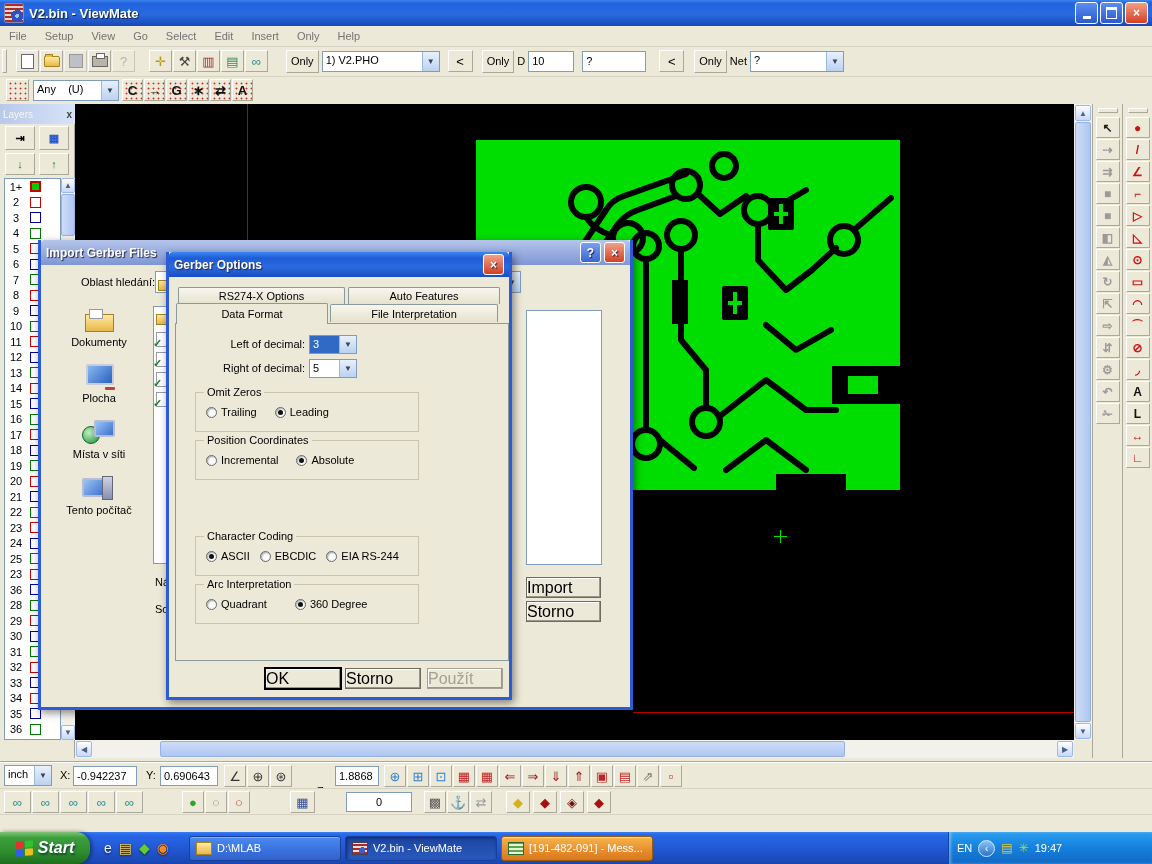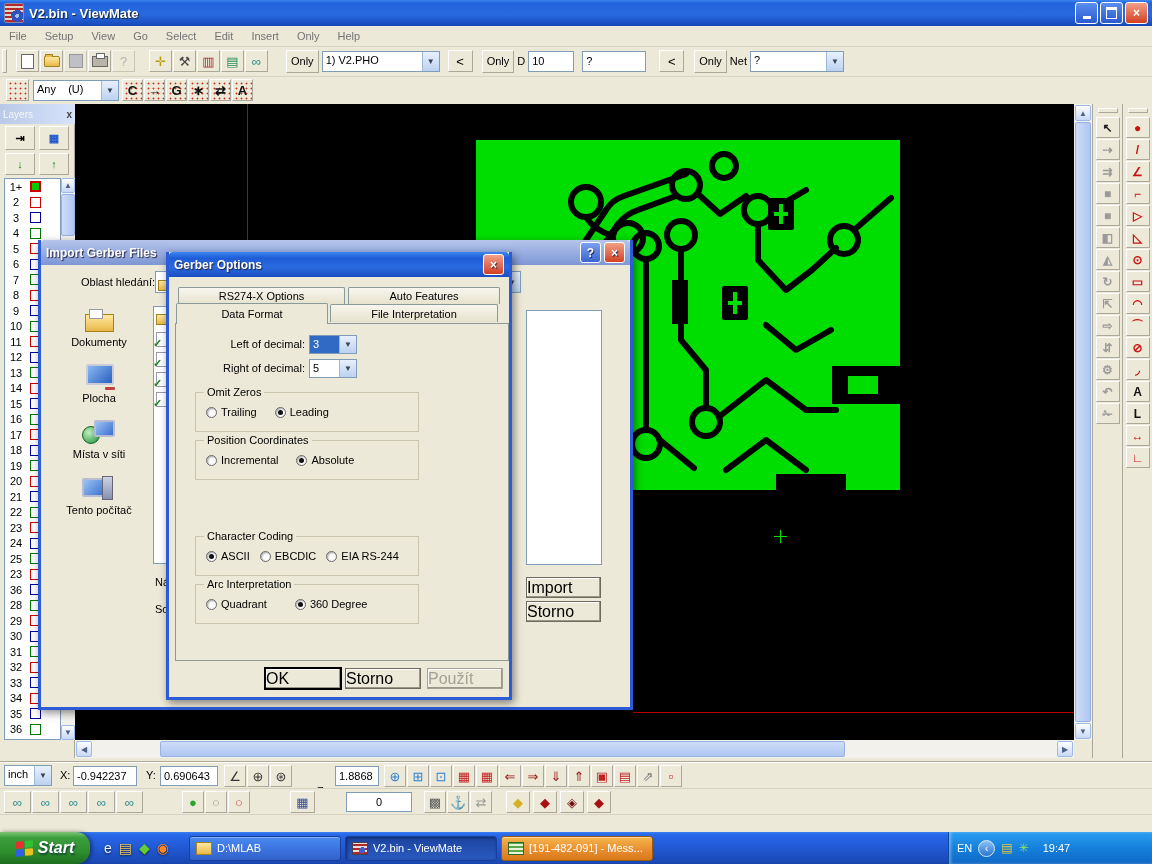--- a/index.html
+++ b/index.html
@@ -929,15 +929,15 @@
       <div class="task k-message st-alert">
         <span class="ticon"></span>
         <span>[191-482-091] - Mess...</span>
       </div>
     </div>
   <div id="tray">
     <span>EN</span>
     <span id="traychev">‹</span>
     <span class="trayic" style="color:#e8c838;">▤</span>
     <span class="trayic" style="color:#8ee060;">✳</span>
-    <span style="margin-left:8px;">19:47</span>
+    <span style="">19:47</span>
   </div>
 </div>
 
 </body></html>

